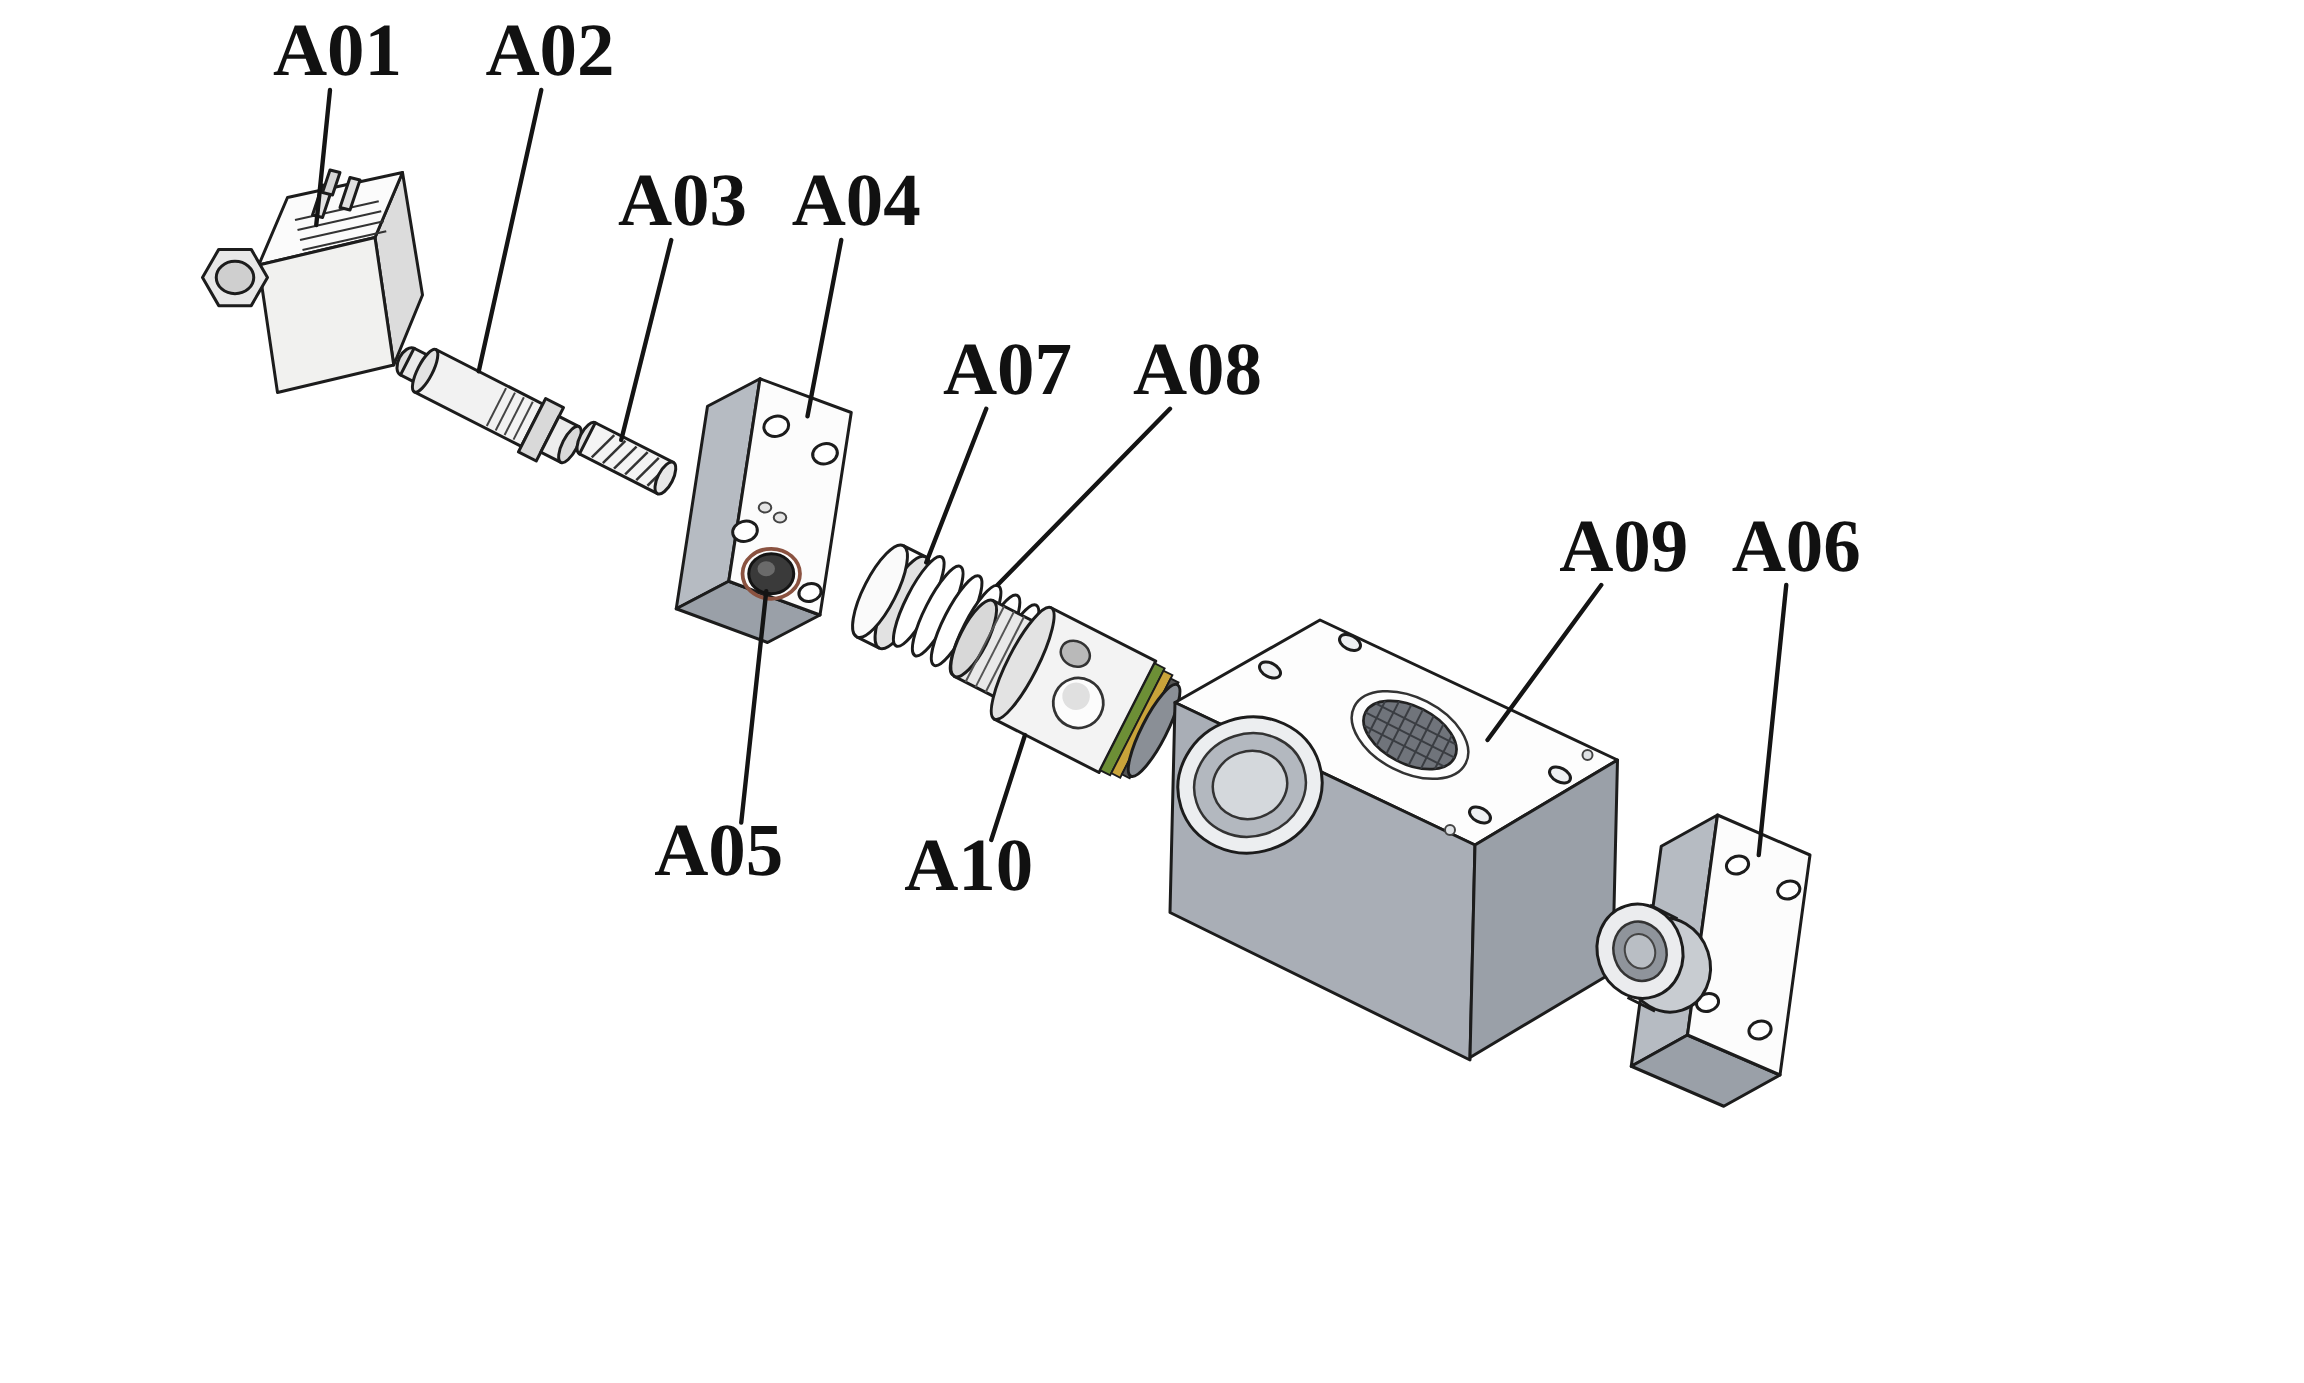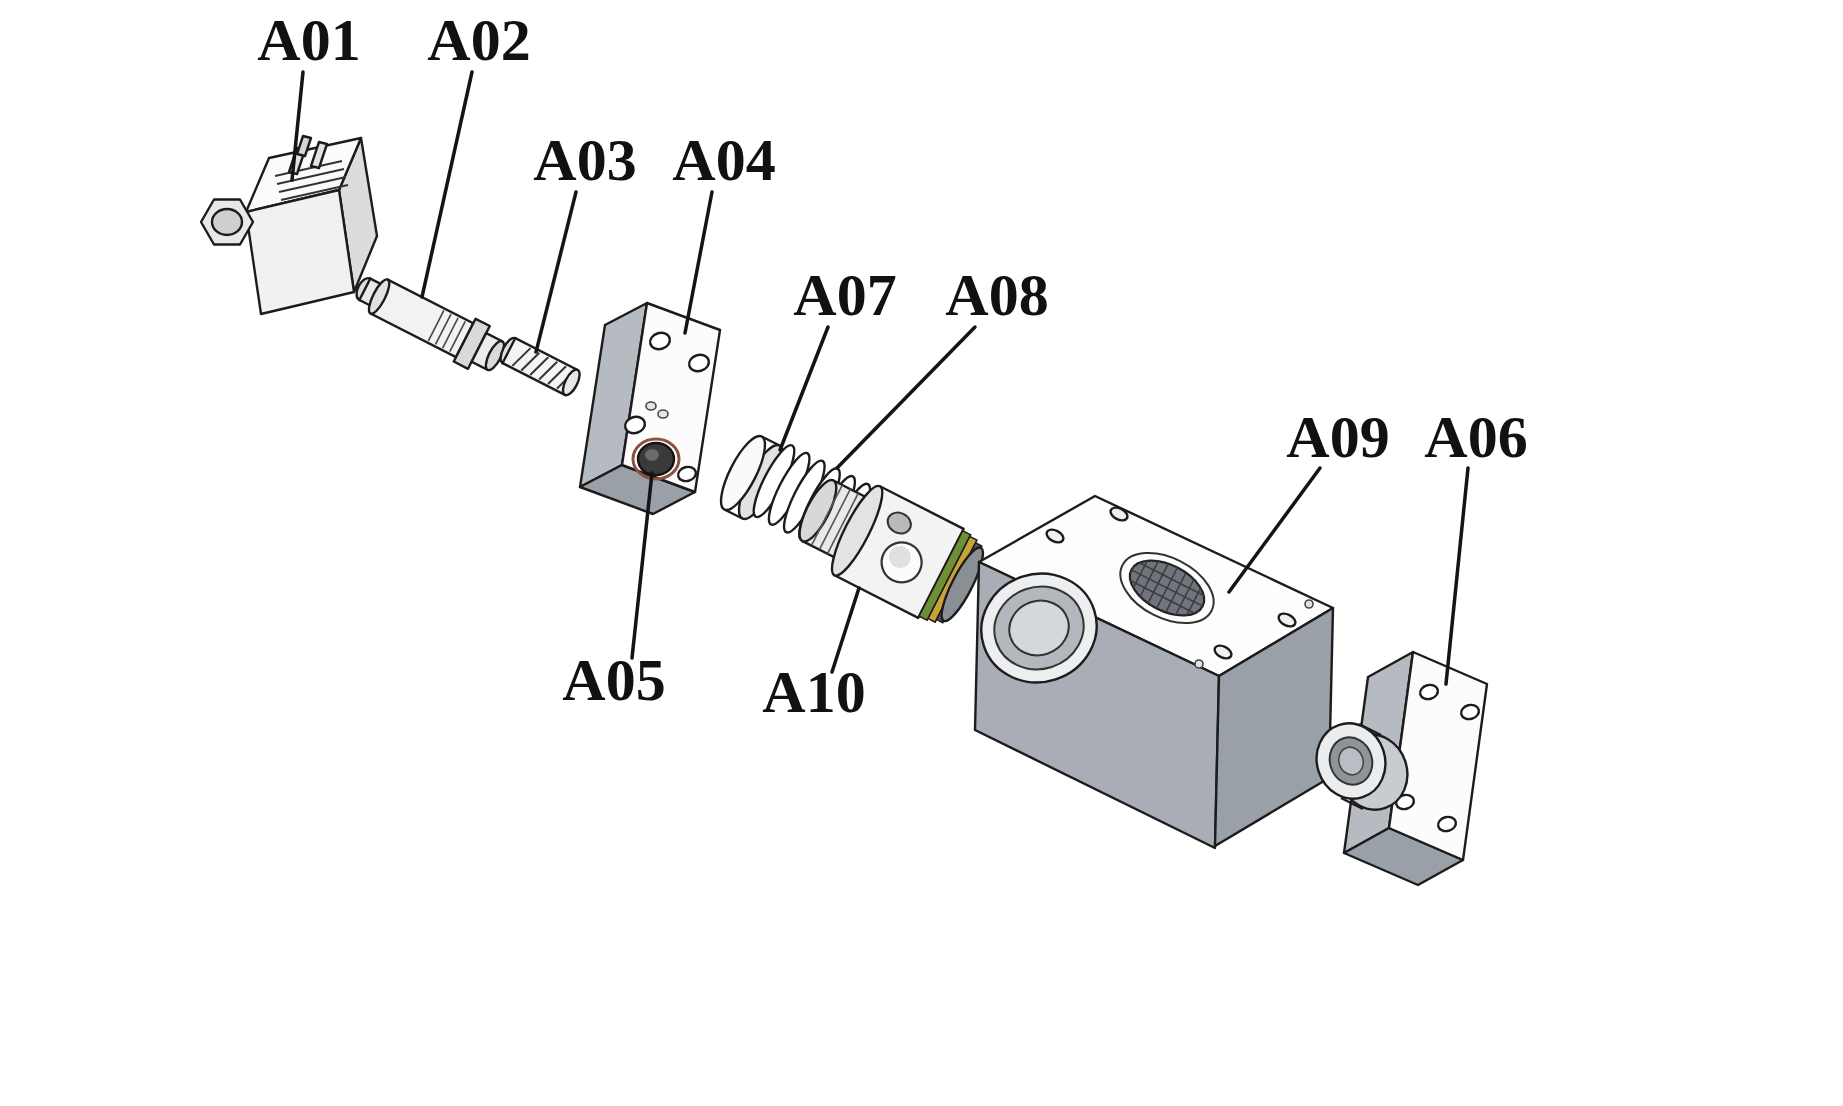--- a/index.html
+++ b/index.html
@@ -1,17 +1,17 @@
 <!DOCTYPE html>
 <html><head>
 <meta charset="utf-8">
 <style>
   html,body{margin:0;padding:0;background:#ffffff;}
   .canvas{position:relative;width:1627px;height:1106px;background:#ffffff;overflow:hidden;
-          font-family:"Liberation Serif",serif;padding-left:39px;}
+          font-family:"Liberation Serif",serif;}
   svg{display:block;}
   .outl{stroke:#1c1c1c;stroke-width:2.4;stroke-linejoin:round;}
   .thin{stroke:#444;stroke-width:1.6;}
   .leader{stroke:#141414;stroke-width:3.5;stroke-linecap:round;fill:none;}
   .part-label{font-family:"Liberation Serif",serif;font-size:60px;font-weight:600;
               fill:#111;text-anchor:middle;}
 </style>
 </head>
 <body>
 

